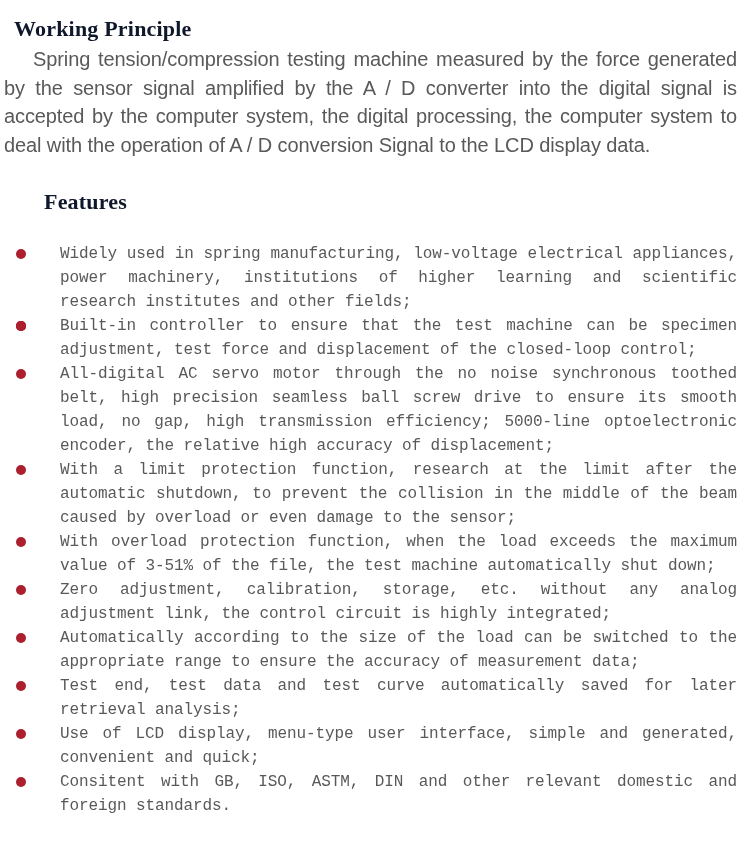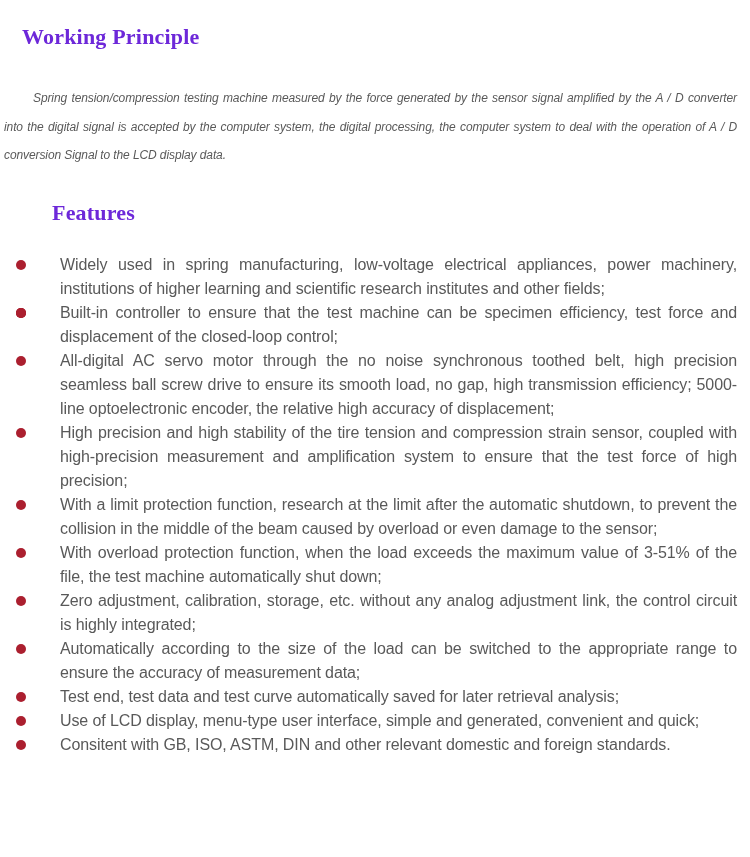--- a/index.html
+++ b/index.html
@@ -12,46 +12,46 @@
     width: 750px;
     height: 857px;
     font-family: "Liberation Sans", "DejaVu Sans", sans-serif;
     overflow: hidden;
   }
   .section-heading {
     font-family: "Liberation Serif", "DejaVu Serif", serif;
     font-weight: 700;
     font-size: 22px;
     line-height: 26px;
-    color: #6d28d9;
-    margin: 8px;
+    color: #0f172a;
+    margin: 0;
     padding-left: 14px;
     letter-spacing: 0.2px;
   }
   #working-principle-title {
     padding-top: 16px;
   }
   .intro-paragraph {
-    margin: 34px 13px 0 4px;
+    margin: 3px 13px 0 4px;
     color: #595959;
-    font-size: 12px;
+    font-size: 20px;
     line-height: 28.5px;
     text-align: justify;
     text-indent: 29px;
     letter-spacing: -0.1px;
-    font-style: italic;
   }
   #features-title {
     margin-top: 30px;
     padding-left: 44px;
   }
   .features-list {
     list-style: none;
     margin: 27px 13px 0 0;
     padding: 0;
+    font-family: Liberation Mono, monospace;
   }
   .feature-item {
     position: relative;
     padding-left: 60px;
     color: #595959;
     font-size: 16px;
     line-height: 24px;
     text-align: justify;
     letter-spacing: -0.1px;
   }
@@ -82,29 +82,25 @@
       <span>Widely used in spring manufacturing, low-voltage electrical appliances, power machinery, institutions of higher learning and scientific research institutes and other fields;</span>
     </li>
     <li class="feature-item">
       <span class="bullet-icon"></span>
     </li>
     <li class="feature-item">
       <span class="bullet-icon"></span>
     </li>
     <li class="feature-item">
       <span class="bullet-icon"></span>
-      <span>Built-in controller to ensure that the test machine can be specimen efficiency, test force and displacement of the closed-loop control;</span>
+      <span>Built-in controller to ensure that the test machine can be specimen adjustment, test force and displacement of the closed-loop control;</span>
     </li>
     <li class="feature-item">
       <span class="bullet-icon"></span>
       <span>All-digital AC servo motor through the no noise synchronous toothed belt, high precision seamless ball screw drive to ensure its smooth load, no gap, high transmission efficiency; 5000-line optoelectronic encoder, the relative high accuracy of displacement;</span>
-    </li>
-    <li class="feature-item">
-      <span class="bullet-icon"></span>
-      <span>High precision and high stability of the tire tension and compression strain sensor, coupled with high-precision measurement and amplification system to ensure that the test force of high precision;</span>
     </li>
     <li class="feature-item">
       <span class="bullet-icon"></span>
       <span>With a limit protection function, research at the limit after the automatic shutdown, to prevent the collision in the middle of the beam caused by overload or even damage to the sensor;</span>
     </li>
     <li class="feature-item">
       <span class="bullet-icon"></span>
       <span>With overload protection function, when the load exceeds the maximum value of 3-51% of the file, the test machine automatically shut down;</span>
     </li>
     <li class="feature-item">

